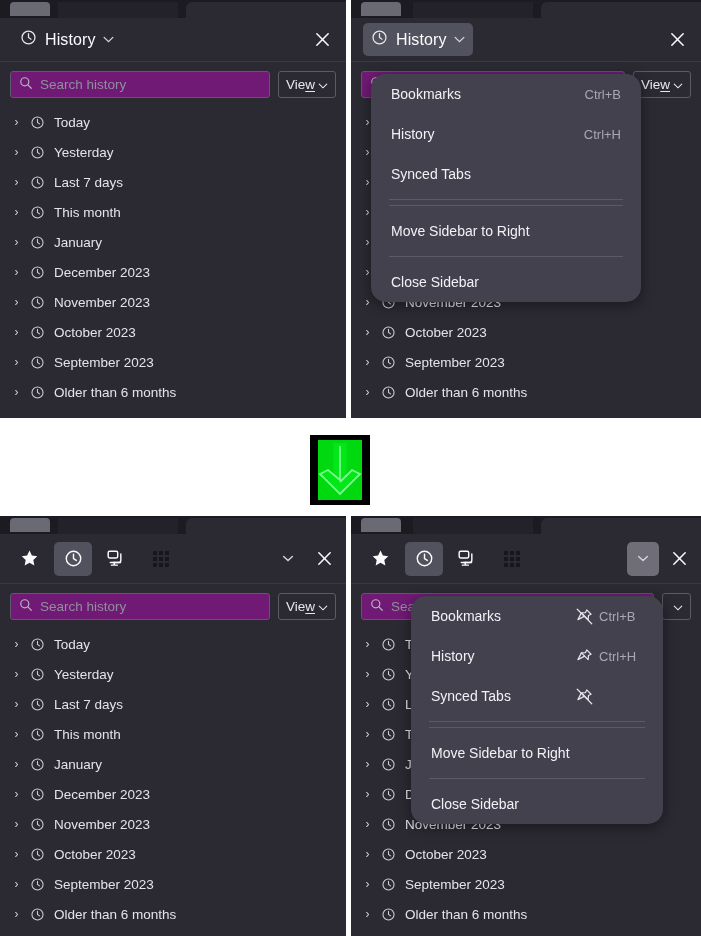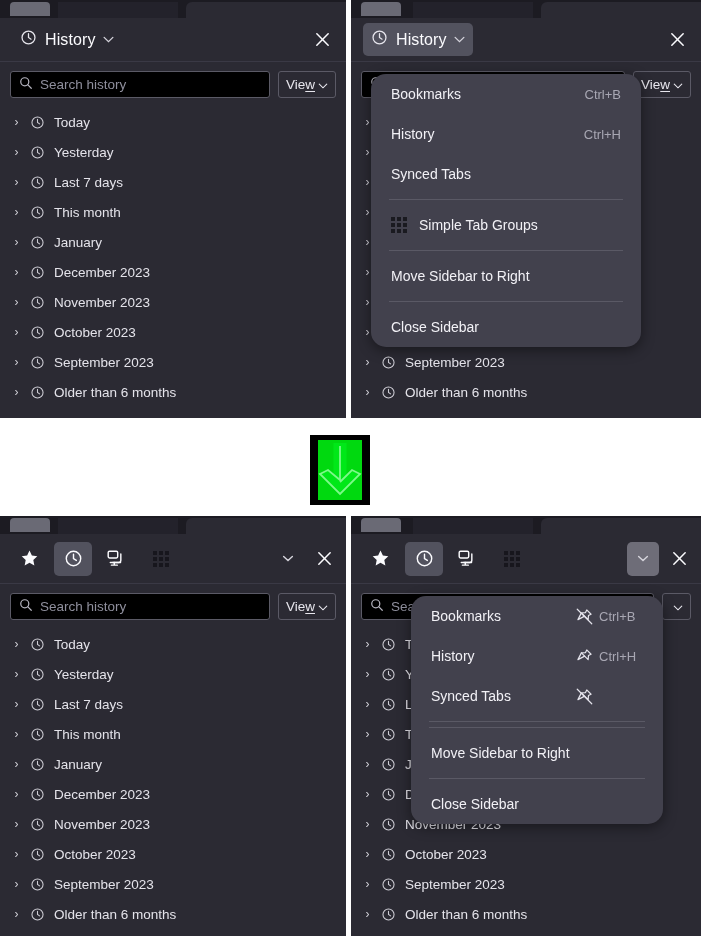--- a/index.html
+++ b/index.html
@@ -81,21 +81,21 @@
     color: #d5d4dc; font-size: 11px;
   }
   .tb-chev.open { background: #6e6d78; }
 
   
   .searchrow { display: flex; align-items: center; gap: 8px; padding: 9px 10px 7px 10px; }
   .searchbox {
     flex: 1 1 auto; display: flex; align-items: center; gap: 7px;
     height: 27px; padding: 0 8px;
     border: 1px solid #5b5a66; border-radius: 3px;
-    background: #000000;
+    background: #701a75;
   }
   .searchbox .ph { color: #8f8f9d; font-size: 13.5px; }
   .viewbtn {
     display: flex; align-items: center; gap: 3px;
     height: 27px; padding: 0 7px;
     border: 1px solid #5b5a66; border-radius: 3px;
     color: #e7e6ed; font-size: 13.5px;
   }
   .viewbtn u { text-decoration: underline; text-underline-offset: 2px; }
 
@@ -473,36 +473,20 @@
           <span class="mlabel">History</span>
           <span class="mgap"></span>
           <span class="accel">Ctrl+H</span>
         </div>
         <div class="mrow">
           <span class="mlabel">Synced Tabs</span>
           <span class="mgap"></span>
           <span class="accel"></span>
         </div>
         <div class="msep"></div>
-        <div class="mrow">
-          <span class="gicon">
-            <span class="griddots">
-                <i></i>
-                <i></i>
-                <i></i>
-                <i></i>
-                <i></i>
-                <i></i>
-                <i></i>
-                <i></i>
-                <i></i>
-              </span>
-          </span>
-          <span class="mlabel">Simple Tab Groups</span>
-        </div>
         <div class="msep"></div>
         <div class="mrow">
           <span class="mlabel">Move Sidebar to Right</span>
         </div>
         <div class="msep"></div>
         <div class="mrow">
           <span class="mlabel">Close Sidebar</span>
         </div>
       </div>
     </div>

